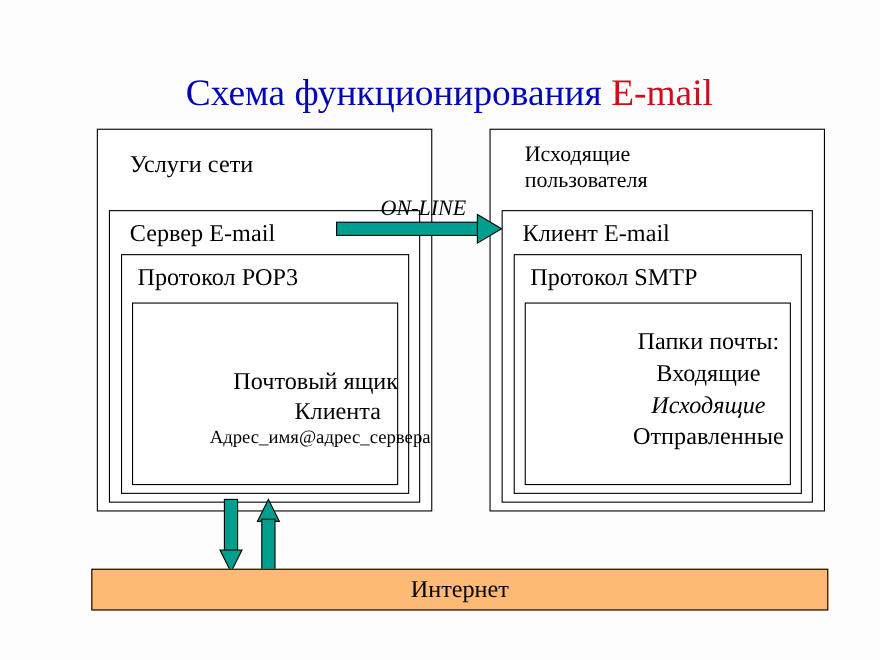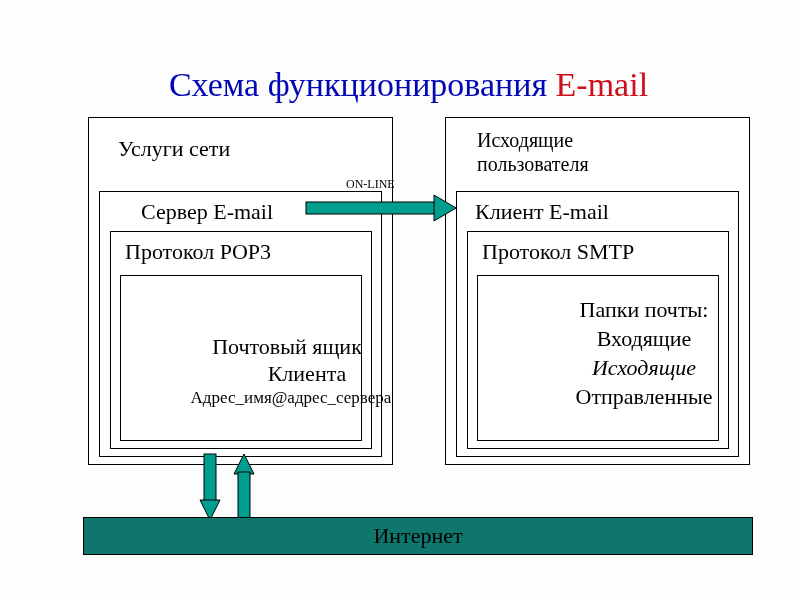--- a/index.html
+++ b/index.html
@@ -30,40 +30,40 @@
     box-sizing: border-box;
   }
   .label {
     position: absolute;
     font-size: 22px;
     line-height: 1.2;
     color: #000;
     white-space: pre;
   }
   .center { text-align: center; width: 100%; left:0;padding-left:46px; }
-  .small  { font-size: 12px; }
+  .small  { font-size: 20px; font-style: italic; }
 
   
   .l-outer    { left: 88px;  top: 117px; width: 305px; height: 348px; }
   .l-server   { left: 99px;  top: 191px; width: 283px; height: 266px; }
   .l-proto    { left: 110px; top: 231px; width: 262px; height: 218px; }
   .l-mailbox  { left: 120px; top: 275px; width: 242px; height: 166px; }
 
   
   .r-outer    { left: 445px; top: 117px; width: 305px; height: 348px; }
   .r-client   { left: 456px; top: 191px; width: 283px; height: 266px; }
   .r-proto    { left: 467px; top: 231px; width: 262px; height: 218px; }
   .r-folders  { left: 477px; top: 275px; width: 242px; height: 166px; }
 
   
   .internet {
     position:absolute;
     left: 83px; top: 517px;
     width: 670px; height: 38px;
-    background: #0f766e;
+    background: #fdba74;
     border: 1.5px solid #000;
     box-sizing: border-box;
     text-align:center;
     font-size:22px;
     line-height:36px;
     color:#000;
   }
 
   svg.arrow { position:absolute; overflow:visible; }
 </style>
@@ -71,21 +71,21 @@
 <body>
 
 <div class="title">
   <span class="t1">Схема функционирования </span><span class="t2">E-mail</span>
 </div>
 
 <div class="box l-outer"></div>
 <div class="label" style="left:118px; top:136px;">Услуги сети</div>
 
 <div class="box l-server"></div>
-<div class="label" style="left:118px; top:199px;margin-left:23px;">Сервер E-mail</div>
+<div class="label" style="left:118px; top:199px;">Сервер E-mail</div>
 
 <div class="box l-proto"></div>
 <div class="label" style="left:125px; top:239px;">Протокол POP3</div>
 
 <div class="box l-mailbox"></div>
 <div class="label center" style="top:334px; left:120px; width:242px;">Почтовый ящик</div>
 <div class="label center" style="top:361px; left:120px; width:282px;">Клиента</div>
 <div class="label center" style="top:388px; left:128px; width:234px; font-size:17px;">Адрес_имя@адрес_сервера</div>
 
 <div class="box r-outer"></div>

